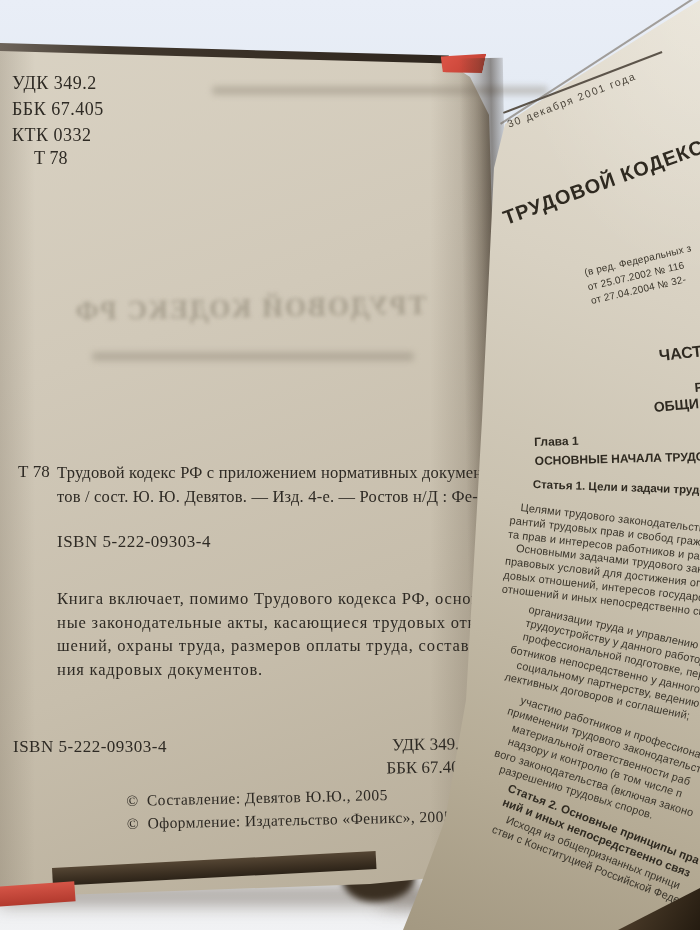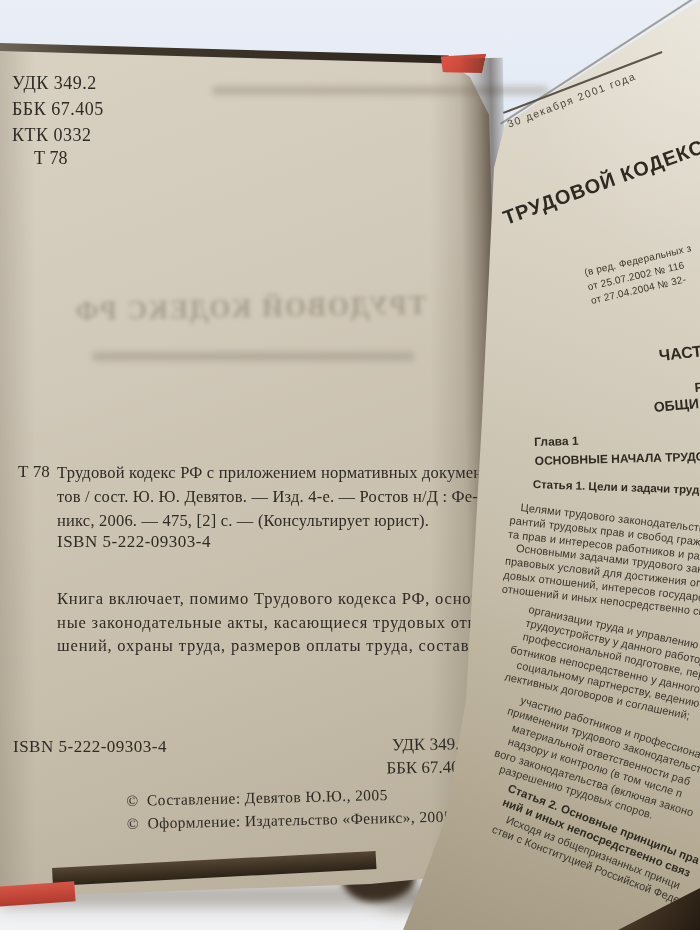--- a/index.html
+++ b/index.html
@@ -126,28 +126,28 @@
   <div class="abs t-code-top ink-l line">Т 78</div>
 
   <div class="abs ghost-bar" style="left:212px;top:86px;width:336px;height:9px;"></div>
   <div class="abs ghost-title">ТРУДОВОЙ КОДЕКС РФ</div>
   <div class="abs ghost-bar" style="left:92px;top:352px;width:322px;height:9px;"></div>
 
   <div class="abs card-code ink-l line">Т 78</div>
   <div class="abs card-lines ink-l">
     <div class="line">Трудовой кодекс РФ с приложением нормативных докумен-</div>
     <div class="line">тов / сост. Ю. Ю. Девятов. — Изд. 4-е. — Ростов н/Д : Фе-</div>
-    <div class="line">никс, 2006. — 475, [2] с. — (Консультирует юрист).</div>
   </div>
   <div class="abs isbn-mid ink-l line">ISBN 5-222-09303-4</div>
 
   <div class="abs abstract ink-l">
     <div class="line">Книга включает, помимо Трудового кодекса РФ, основ-</div>
     <div class="line">ные законодательные акты, касающиеся трудовых отно-</div>
     <div class="line">шений, охраны труда, размеров оплаты труда, составле-</div>
+    <div class="line">ния кадровых документов.</div>
   </div>
 
   <div class="abs isbn-bottom ink-l line">ISBN 5-222-09303-4</div>
   <div class="abs codes-bottom ink-l">
     <div class="line">УДК 349.2</div>
     <div class="line">ББК 67.405</div>
   </div>
   <div class="abs copyright ink-l">
     <div class="line">©  Составление: Девятов Ю.Ю., 2005</div>
     <div class="line">©  Оформление: Издательство «Феникс», 2005</div>

